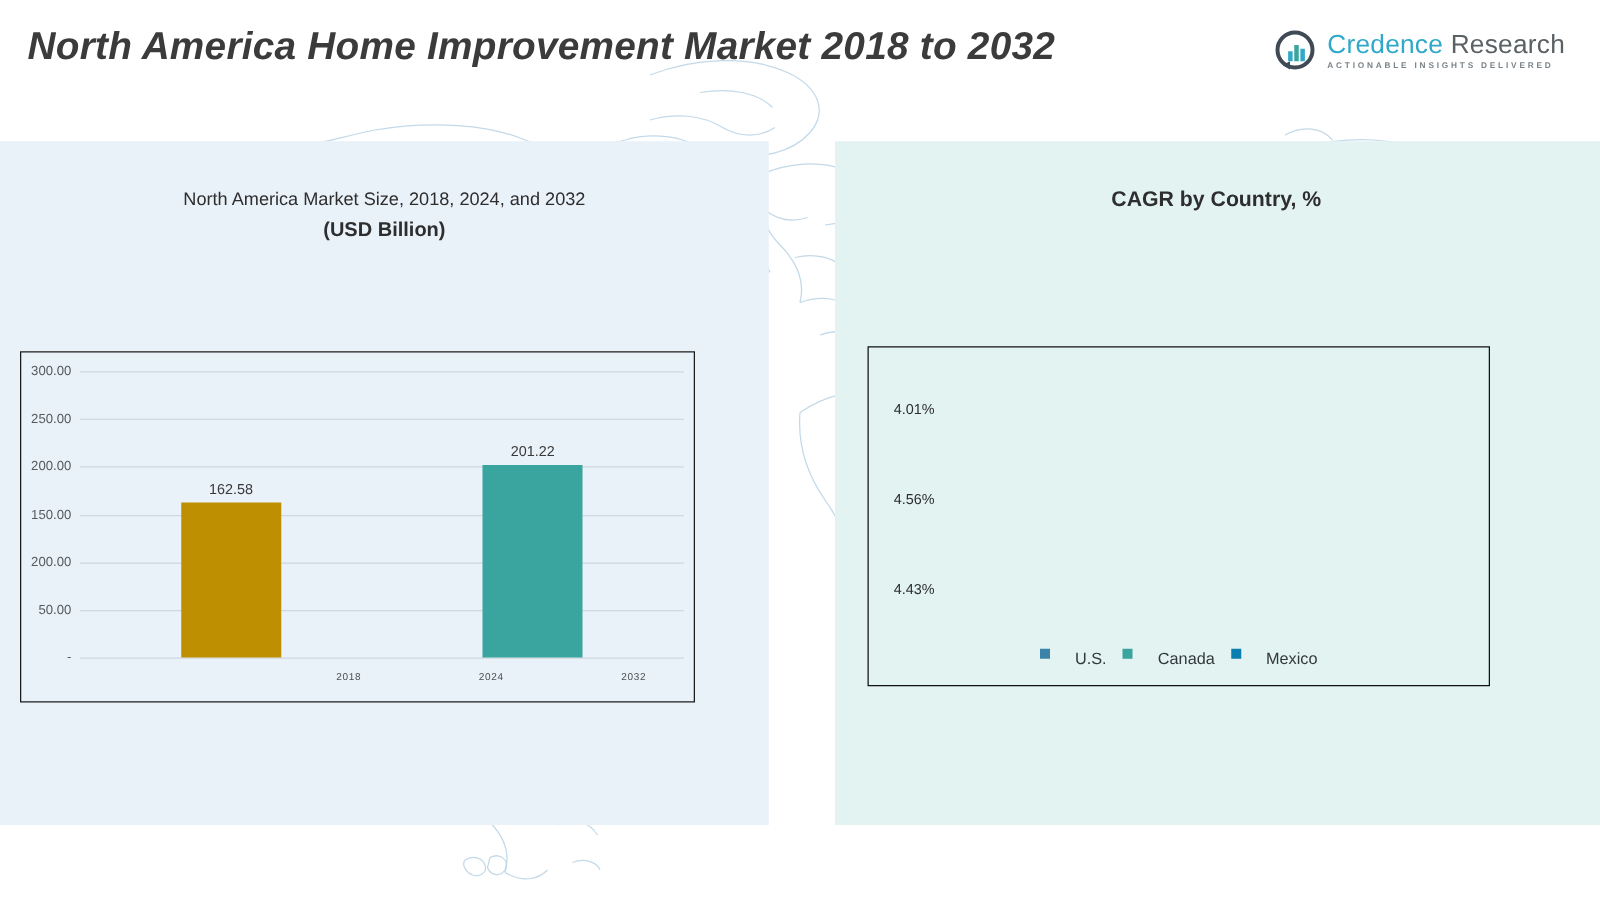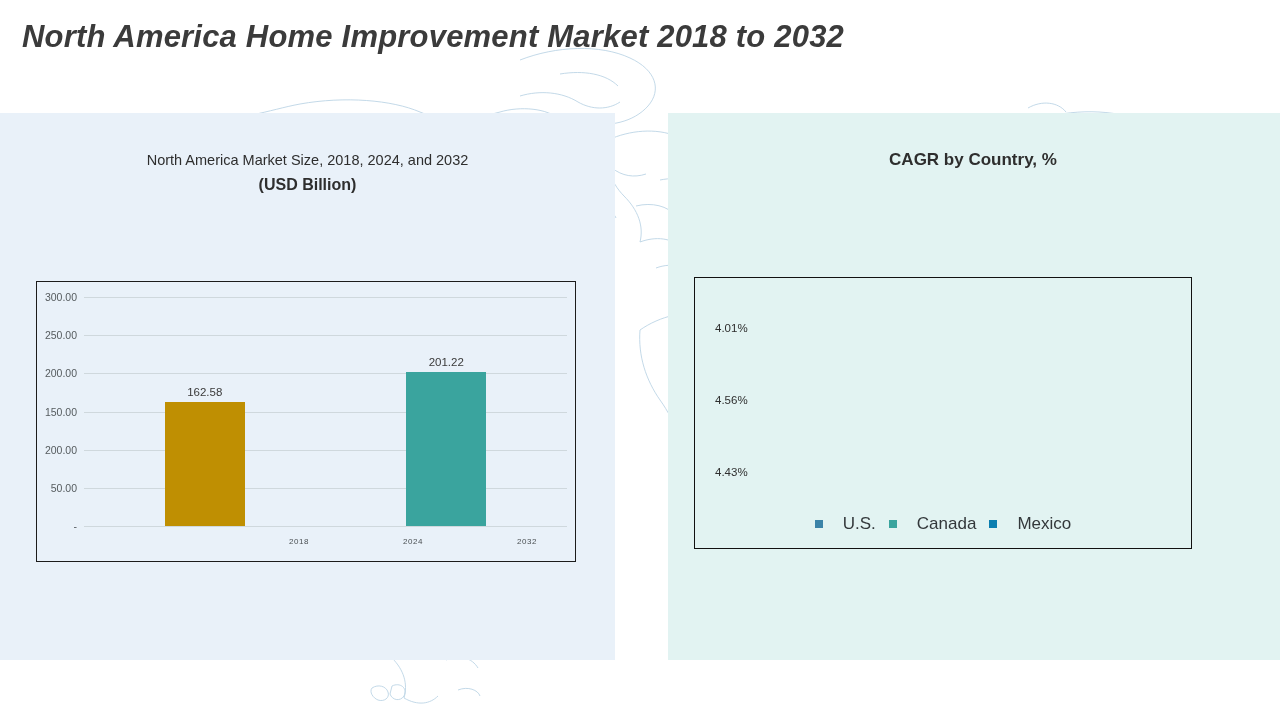--- a/index.html
+++ b/index.html
@@ -39,21 +39,21 @@
            text-transform:uppercase;font-weight:bold;}
 
   
   .chart-title{position:absolute;text-align:center;color:#2e2e2e;}
 
   
   .lc-title1{left:40px;top:152px;width:535px;font-size:14.5px;}
   .lc-title2{left:40px;top:176px;width:535px;font-size:16px;font-weight:bold;}
 
   .lchart-box{
-    position:absolute;left:36px;top:281px;width:540px;height:281px;
+    position:absolute;left:16px;top:281px;width:540px;height:281px;
     border:1.2px solid #1c1c1c;background:transparent;box-sizing:border-box;
   }
   .lc-plot{position:absolute;left:47px;top:15px;right:8px;bottom:35px;}
   .lc-gridline{position:absolute;left:0;right:0;height:1px;background:#cfd8dd;}
   .lc-ylabel{
     position:absolute;right:calc(100% + 7px);
     font-size:10.5px;color:#555b5e;white-space:nowrap;transform:translateY(-50%);
   }
   .lc-bars{position:absolute;left:0;right:0;bottom:0;top:0;display:flex;
            align-items:flex-end;justify-content:space-around;}
@@ -71,21 +71,21 @@
   .rchart-box{
     position:absolute;left:694px;top:277px;width:498px;height:272px;
     border:1.4px solid #111;background:transparent;box-sizing:border-box;
   }
   .rc-plot{position:absolute;left:13px;top:18px;right:10px;bottom:52px;}
   .rc-row{position:absolute;left:0;display:flex;align-items:center;}
   .rc-hbar{height:44px;}
   .rc-hval{font-size:11.5px;color:#2e2e2e;margin-left:7px;white-space:nowrap;}
   .rc-legend{position:absolute;left:0;right:0;bottom:14px;display:flex;
              justify-content:center;align-items:center;gap:13px;}
-  .rc-legitem{display:flex;align-items:center;gap:20px;font-size:17px;color:#33383b;}
+  .rc-legitem{display:flex;gap:20px;font-size:13px;color:#33383b;}
   .rc-swatch{width:8px;height:8px;display:inline-block;}
 </style>
 </head>
 <body>
 
 <div id="page">
 
   <div class="worldmap">
     <svg viewBox="0 0 1280 720" xmlns="http://www.w3.org/2000/svg">
 
@@ -171,20 +171,35 @@
       <path d="M1028 108 C1042 100 1058 102 1066 112"></path>
     </svg>
   </div>
 
   <div class="panel panel-left"></div>
   <div class="panel panel-right"></div>
 
   <div class="header">
     <div class="page-title">North America Home Improvement Market 2018 to 2032</div>
 
+    <div class="logo">
+      <span class="logo-mark">
+        <svg viewBox="0 0 34 34" xmlns="http://www.w3.org/2000/svg">
+          <circle cx="17" cy="16" r="14" fill="none" stroke="#3f4a55" stroke-width="3.2"></circle>
+          <path d="M7 28 L13 31.5 L13 25 Z" fill="#3f4a55"></path>
+          <rect x="11.5" y="17" width="3.6" height="8" fill="#2fa8c9"></rect>
+          <rect x="16.4" y="12" width="3.6" height="13" fill="#3aa49e"></rect>
+          <rect x="21.3" y="15" width="3.6" height="10" fill="#2fa8c9"></rect>
+        </svg>
+      </span>
+      <span class="logo-text">
+        <span class="logo-name"><span class="c1">Credence</span> <span class="c2">Research</span></span>
+        <span class="logo-tag">Actionable Insights Delivered</span>
+      </span>
+    </div>
   </div>
 
   <div class="chart-title lc-title1">North America Market Size, 2018, 2024, and 2032</div>
   <div class="chart-title lc-title2">(USD Billion)</div>
 
   <div class="lchart-box">
     <div class="lc-plot" id="lc-plot">
         <div class="lc-gridline" style="top: 0%;"></div>
         <div class="lc-ylabel" style="top: 0%;">300.00</div>
         <div class="lc-gridline" style="top: 16.6667%;"></div>

